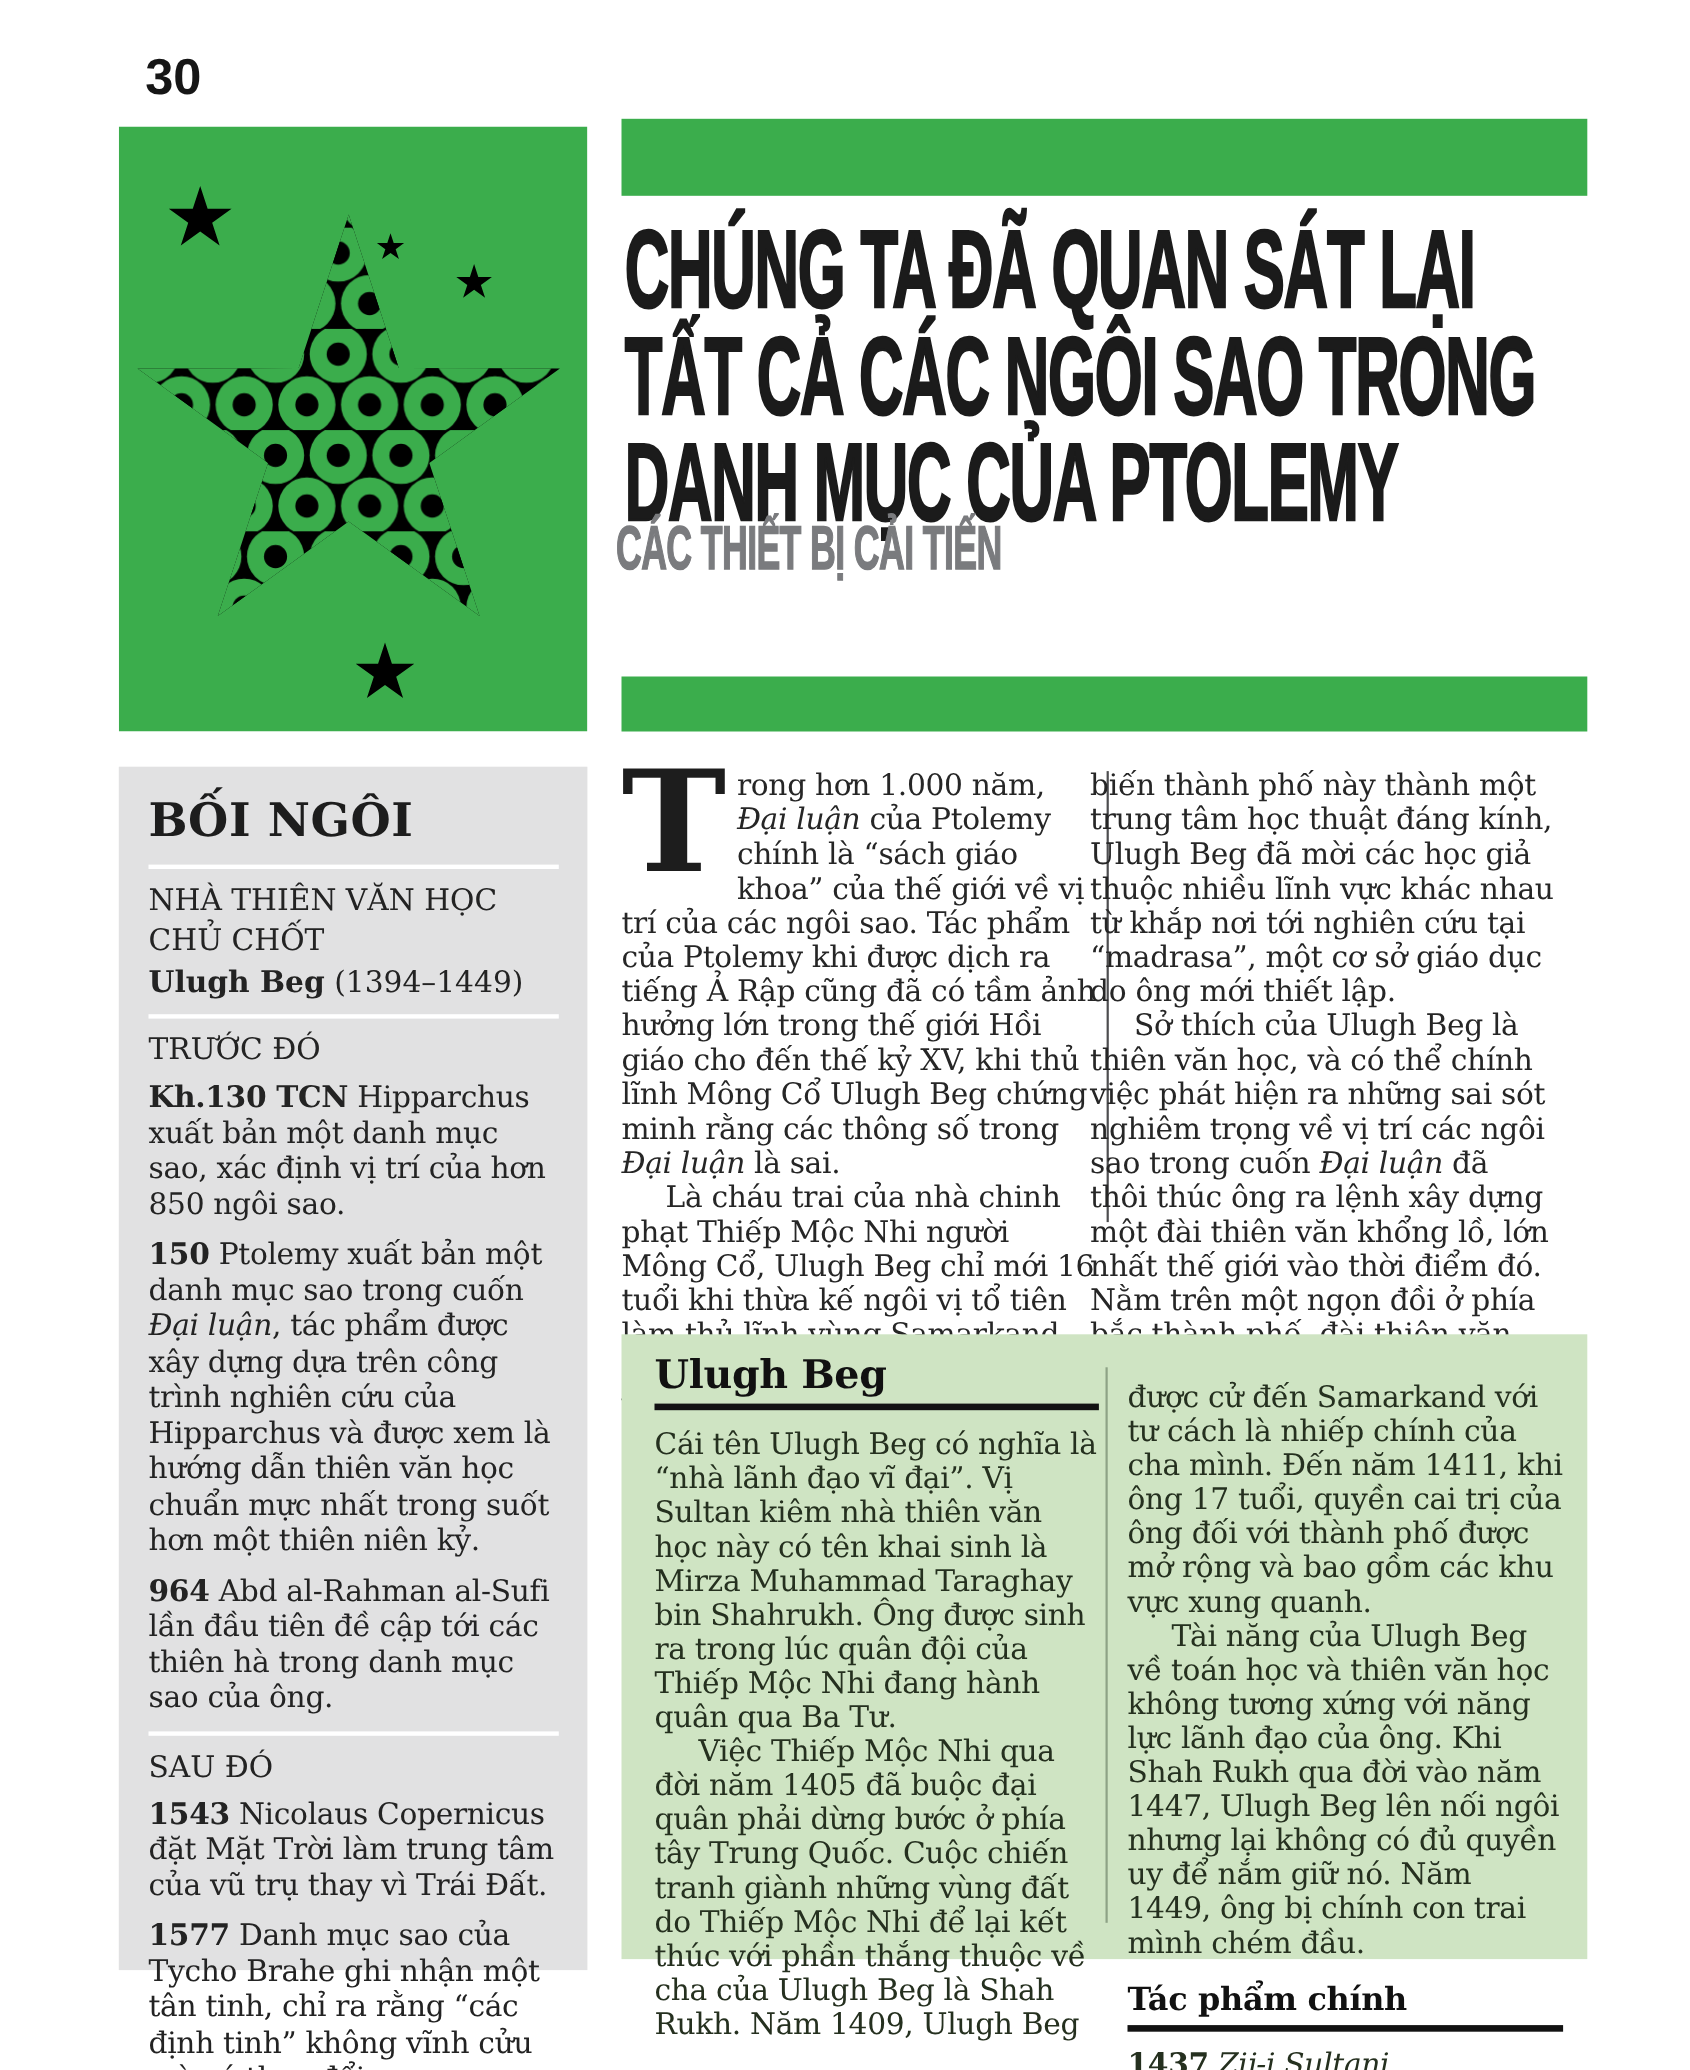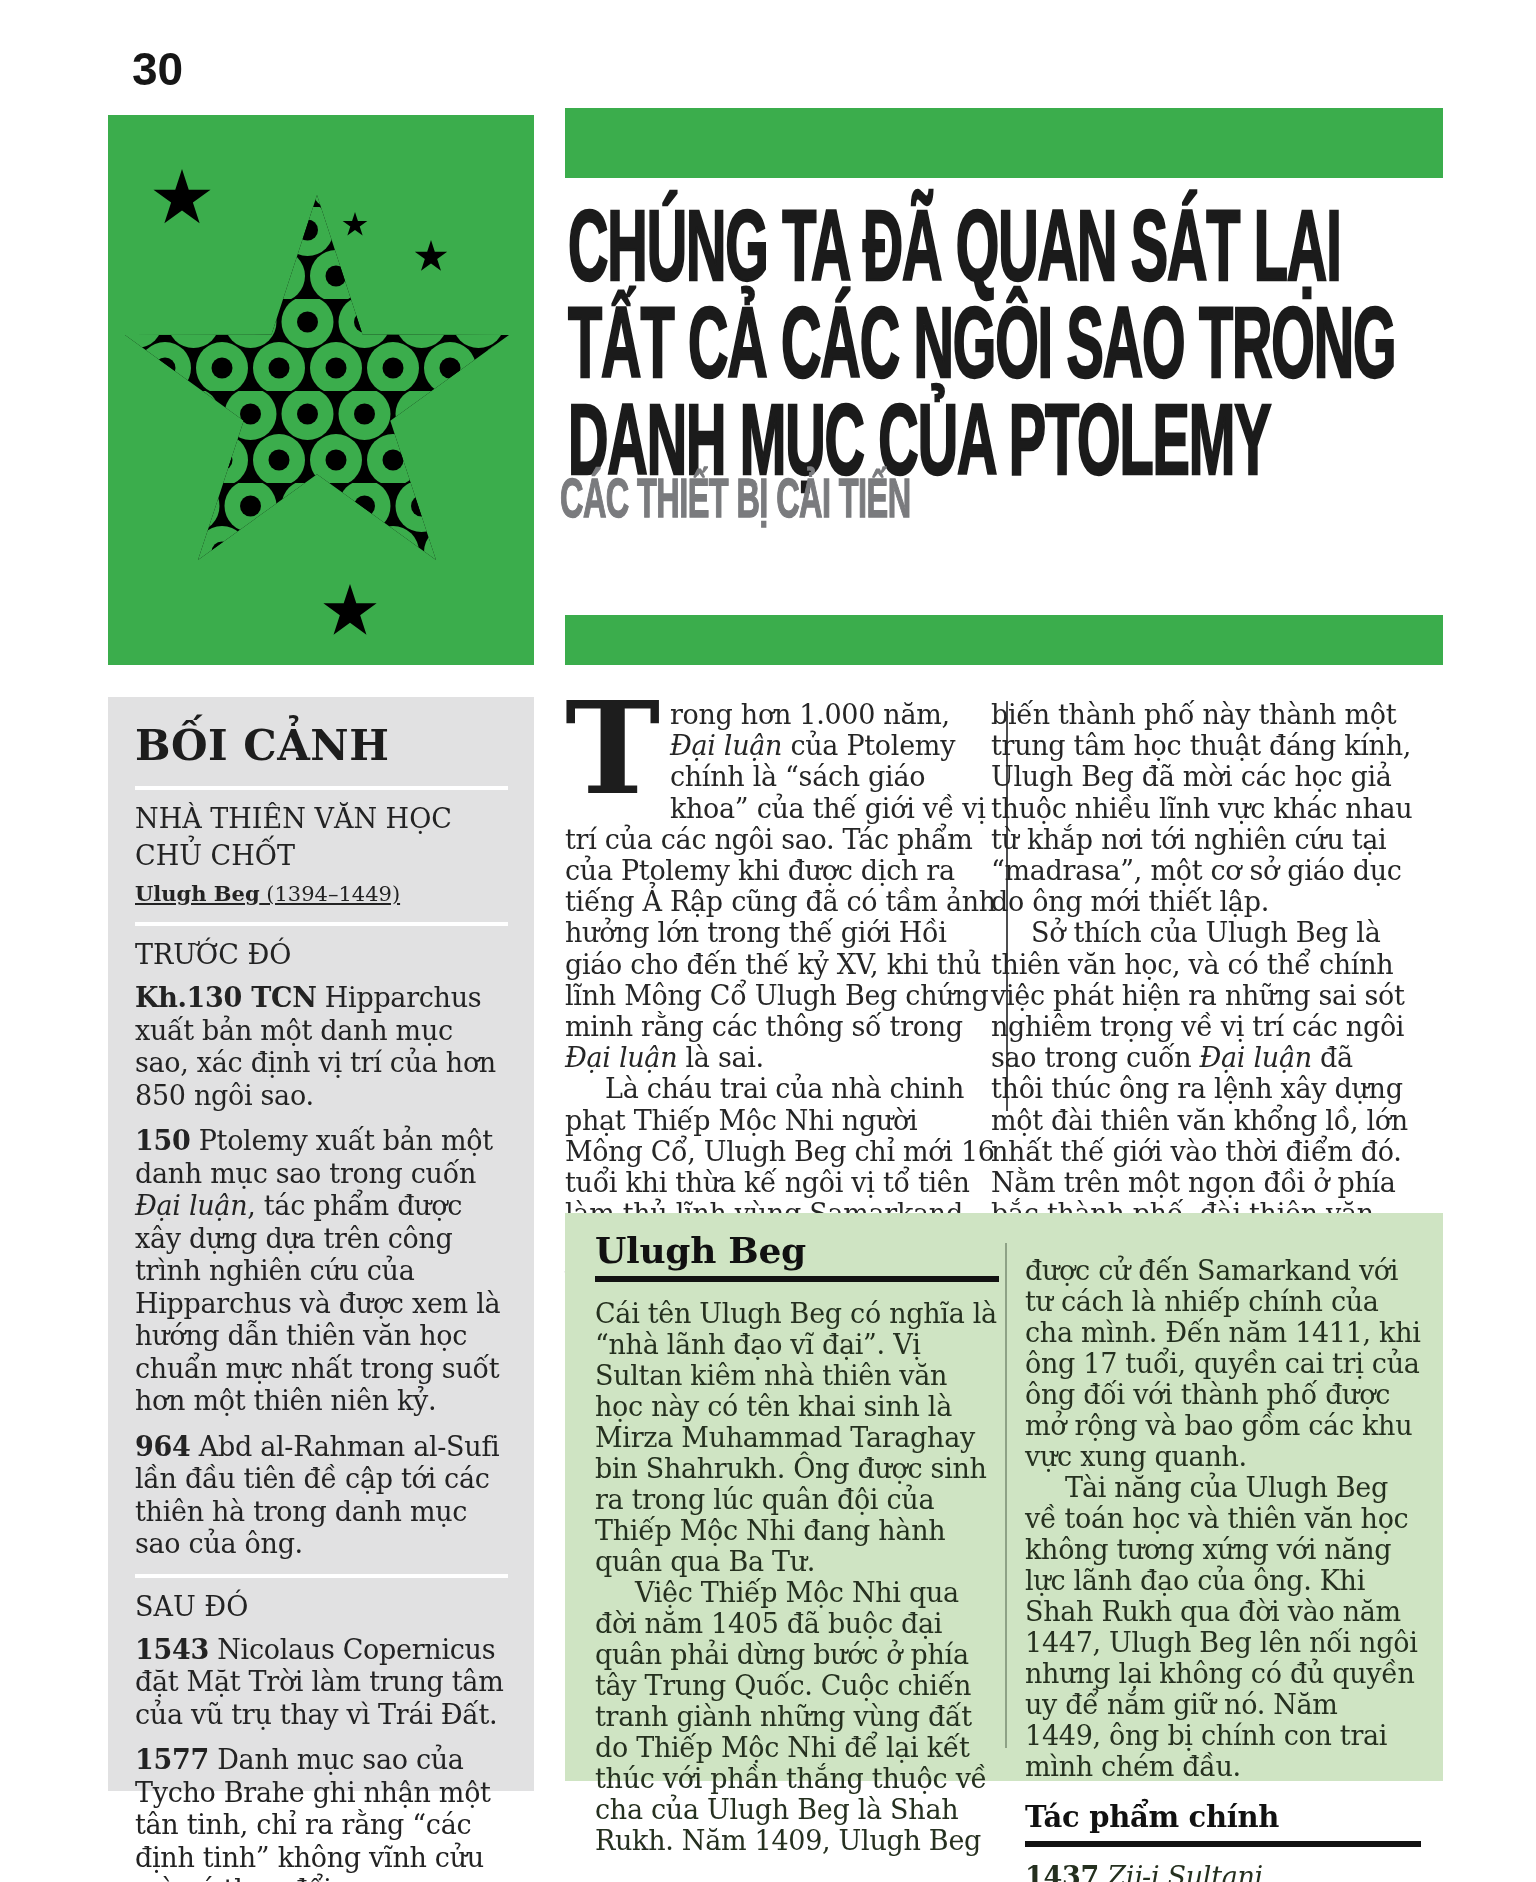--- a/index.html
+++ b/index.html
@@ -40,21 +40,21 @@
   .sidebar{
     position:absolute;left:108px;top:697px;width:426px;height:1094px;
     background:#E1E1E2;box-sizing:border-box;padding:20px 26px 0 27px;
     color:#232323;
   }
   .sidebar h2{
     font-size:42px;font-weight:bold;margin:4px 0 16px 0;color:#1d1d1d;letter-spacing:0.5px;
   }
   .wrule{height:4px;background:#ffffff;margin:10px 0;}
   .sb-label{font-size:27px;line-height:37px;margin:8px 0 0 0;white-space:pre-line;}
-  .sb-line{font-size:21px;line-height:36px;margin:2px 0 10px 0;text-decoration:underline;}
+  .sb-line{font-size:27px;line-height:36px;margin:2px 0 10px 0;}
   .sb-entry{font-size:27px;line-height:32.5px;letter-spacing:-0.3px;margin:9px 0 13px 0;}
 
   
   .main-col{
     position:absolute;top:699px;font-size:27px;line-height:31.2px;
     letter-spacing:-0.3px;color:#262626;text-align:left;
   }
   #mcol1{left:565px;width:434px;}
   #mcol2{left:991px;width:422px;}
   .main-col p{margin:0;}
@@ -114,21 +114,21 @@
   <span class="hl-line"><span>CHÚNG TA ĐÃ QUAN SÁT LẠI</span></span>
   <span class="hl-line"><span>TẤT CẢ CÁC NGÔI SAO TRONG</span></span>
   <span class="hl-line"><span>DANH MỤC CỦA PTOLEMY</span></span>
 </h1>
 
 <div class="subtitle"><span>CÁC THIẾT BỊ CẢI TIẾN</span></div>
 
 <div class="greenbar" id="bar2"></div>
 
 <aside class="sidebar">
-  <h2>BỐI CẢNH</h2>
+  <h2>BỐI NGÔI</h2>
   <div class="wrule"></div>
   <div class="sb-label">NHÀ THIÊN VĂN HỌC
 CHỦ CHỐT</div>
   <div class="sb-line"><b>Ulugh Beg</b><span> (1394–1449)</span></div>
   <div class="wrule"></div>
   <div class="sb-label">TRƯỚC ĐÓ</div>
   <div class="sb-entry"><b>Kh.130 TCN</b><span> Hipparchus xuất bản một danh mục sao, xác định vị trí của hơn 850 ngôi sao.</span></div>
   <div class="sb-entry"><b>150</b><span> Ptolemy xuất bản một danh mục sao trong cuốn </span><i>Đại luận</i><span>, tác phẩm được xây dựng dựa trên công trình nghiên cứu của Hipparchus và được xem là hướng dẫn thiên văn học chuẩn mực nhất trong suốt hơn một thiên niên kỷ.</span></div>
   <div class="sb-entry"><b>964</b><span> Abd al-Rahman al-Sufi lần đầu tiên đề cập tới các thiên hà trong danh mục sao của ông.</span></div>
   <div class="wrule"></div>

